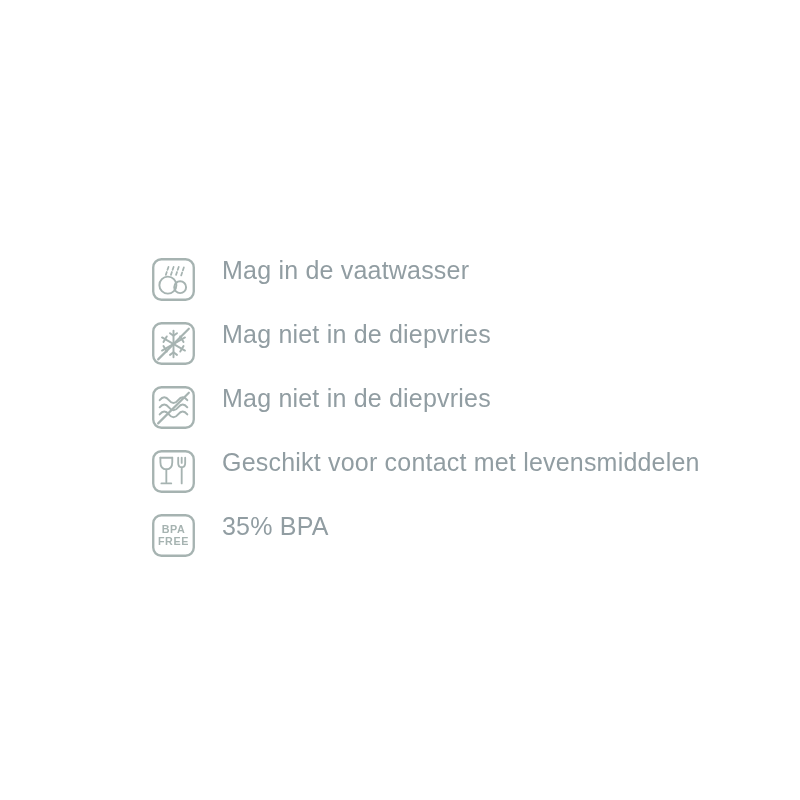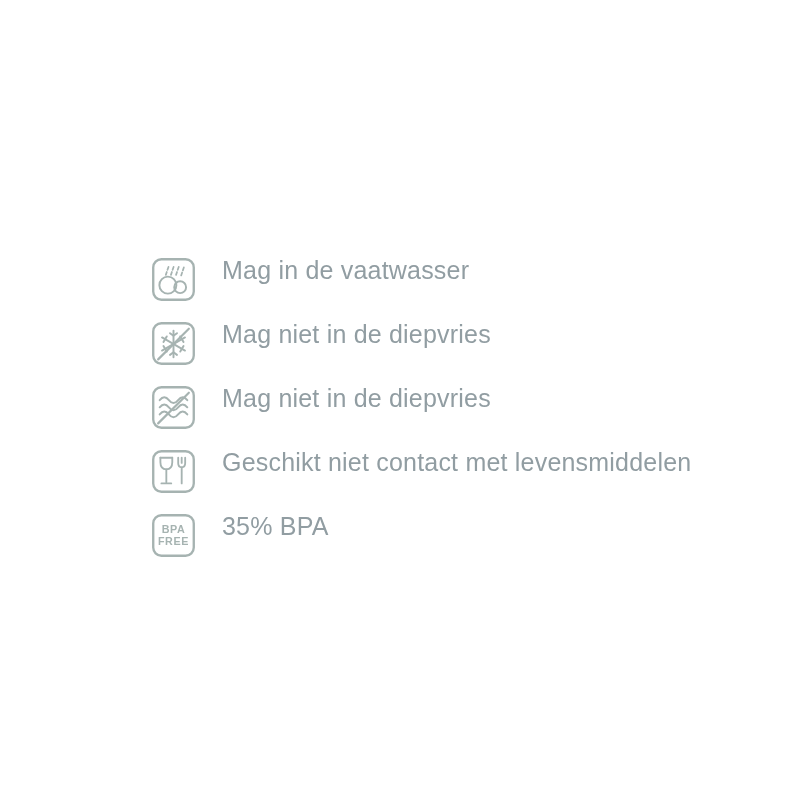--- a/index.html
+++ b/index.html
@@ -121,21 +121,21 @@
           <path d="M8.2 7.6 H19.8"></path>
           <path d="M8.2 7.6 V12 Q8.2 18.6 14 19 V31.4"></path>
           <path d="M19.8 7.6 V12 Q19.8 18.6 14 19"></path>
           <path d="M9.2 32.6 H18.8"></path>
           <path d="M25.6 7.6 V13 Q25.6 16.8 29 17 V32.6"></path>
           <path d="M32.4 7.6 V13 Q32.4 16.8 29 17"></path>
           <path d="M29 7.6 V12.6"></path>
         </g>
       </svg>
     </span>
-    <span class="feature-label">Geschikt niet contact met levensmiddelen</span>
+    <span class="feature-label">Geschikt voor contact met levensmiddelen</span>
   </div>
 
   <div class="feature-row">
     <span class="icon-box">
       <svg viewBox="0 0 42 42">
         <rect x="1.2" y="1.2" width="39.6" height="39.6" rx="8" stroke-width="2.3"></rect>
         <text x="21" y="18.4">BPA</text>
         <text x="21" y="30.2">FREE</text>
       </svg>
     </span>

